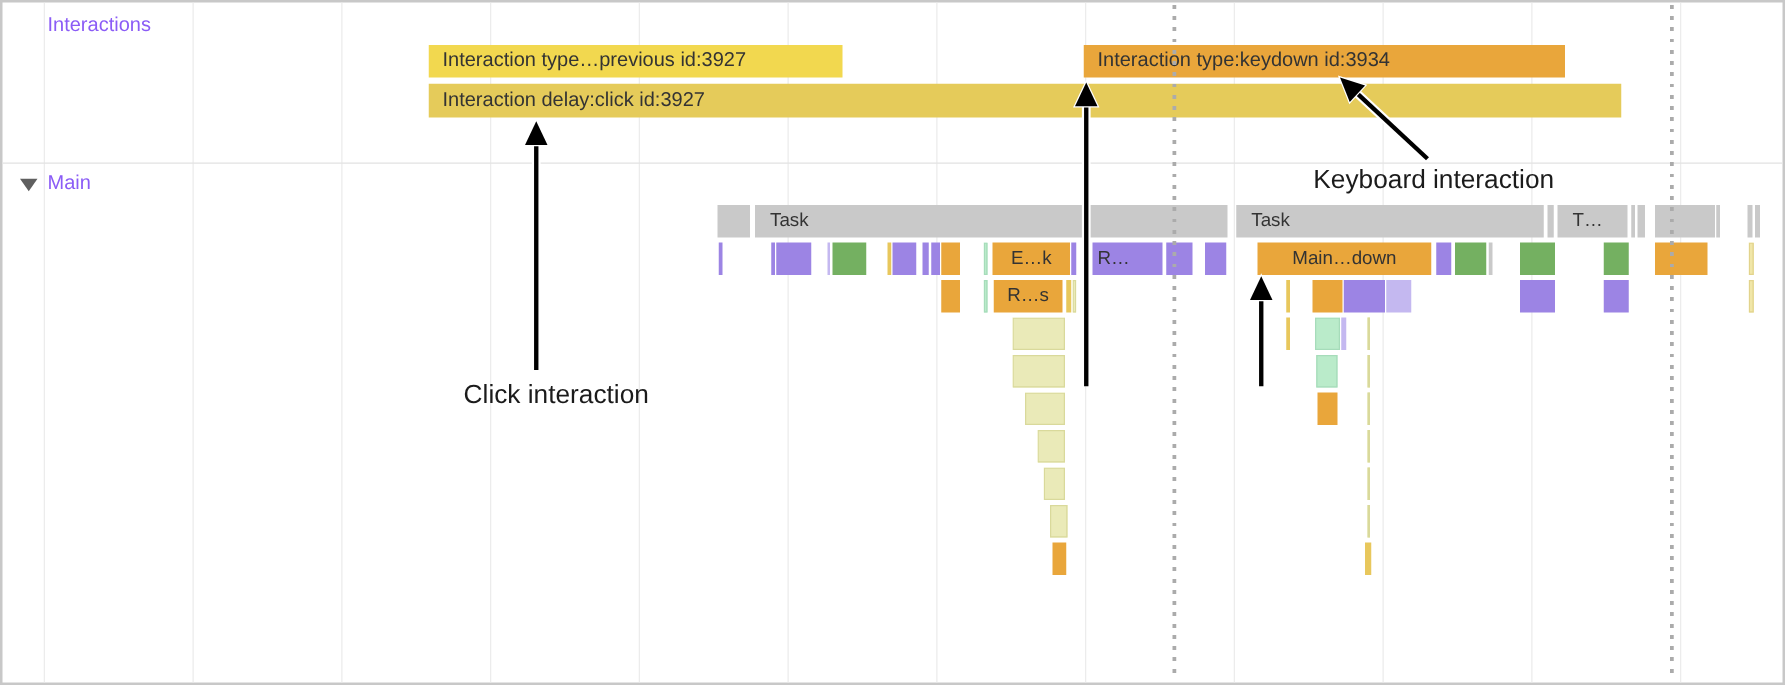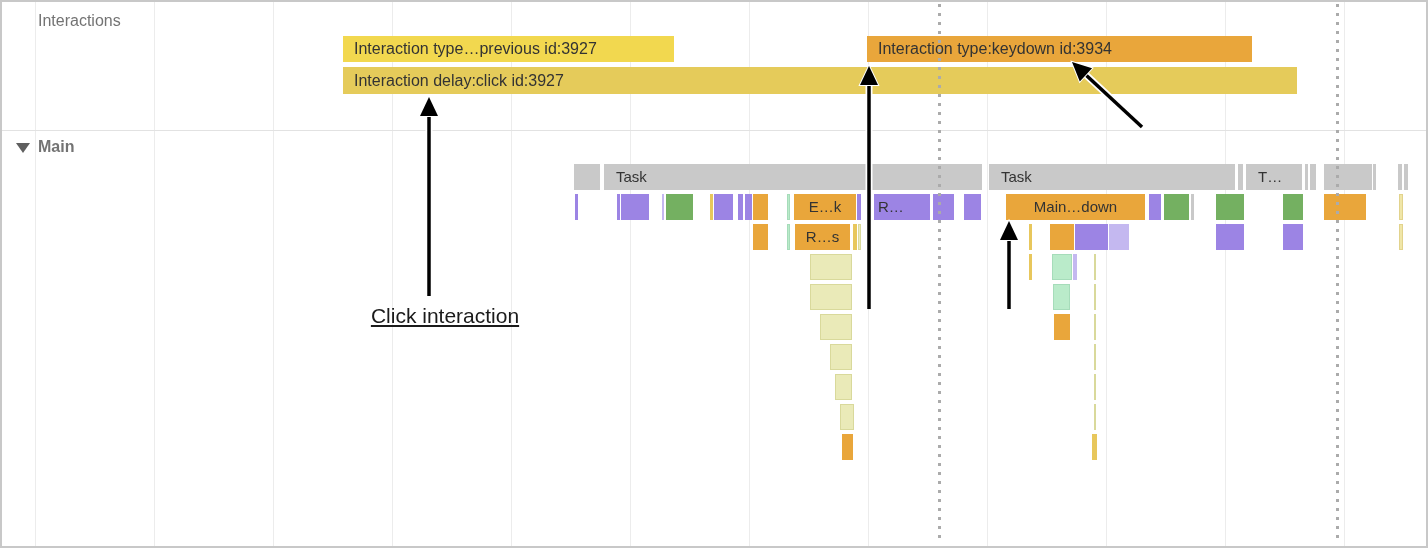--- a/index.html
+++ b/index.html
@@ -7,44 +7,44 @@
     position:relative;width:1428px;height:548px;background:#ffffff;
     border:2px solid #c8c8c8;box-sizing:border-box;overflow:hidden;
     font-family:"Liberation Sans",sans-serif;
   }
   .gridline{position:absolute;top:0;bottom:0;width:1px;background:#ececec;z-index:0;}
   .separator{position:absolute;left:0;right:0;top:128px;height:1px;background:#e2e2e2;z-index:0;}
   .guide{
     position:absolute;top:2px;bottom:2px;width:3px;z-index:5;
     background:repeating-linear-gradient(to bottom,#ababab 0 3px,transparent 3px 9px);
   }
-  .track-label{position:absolute;color:#737373;font-size:16px;z-index:1;}
+  .track-label{position:absolute;color:#8b5cf6;font-size:16px;z-index:1;}
   #label-interactions{left:36px;top:10px;}
-  #label-main{left:36px;top:136px;font-weight:bold;}
+  #label-main{left:36px;top:136px;}
   .disclosure{
     position:absolute;left:14px;top:141px;width:0;height:0;z-index:1;
     border-left:7px solid transparent;border-right:7px solid transparent;
     border-top:10px solid #5f5f5f;cursor:pointer;
   }
   .ibar{
     position:absolute;color:#333;font-size:16px;line-height:26px;padding-left:11px;
     white-space:nowrap;overflow:hidden;z-index:2;box-sizing:border-box;cursor:pointer;
   }
   .fbar{
     position:absolute;z-index:2;font-size:15px;line-height:26px;color:#333;
     white-space:nowrap;overflow:hidden;box-sizing:border-box;cursor:pointer;
   }
   .fbar.center{text-align:center;}
   .fbar.left{padding-left:12px;}
   .fbar.tight{padding-left:4px;}
   .annotation{
     position:absolute;z-index:7;color:#1b1b1b;font-size:21px;line-height:28px;
     text-align:center;transform:translateX(-50%);white-space:pre-line;
   }
-  #anno-click{left:443px;top:300px;text-decoration:underline;}
+  #anno-click{left:443px;top:300px;}
   #anno-input-delay{left:937px;top:312px;}
   #anno-keyboard{left:1145px;top:128px;}
   svg.arrows{position:absolute;left:0;top:0;z-index:6;pointer-events:none;}
 </style>
 </head>
 <body>
 
 <div class="canvas">
   <div id="gridlines">
       <div class="gridline" style="left: 33px;"></div>
@@ -154,13 +154,14 @@
       <polygon points="867,64 876,83 858,83" fill="#000000" stroke="#ffffff" stroke-width="2" paint-order="stroke"></polygon>
       <line x1="1007" y1="307" x2="1007" y2="238" stroke="#ffffff" stroke-width="7"></line>
       <line x1="1007" y1="307" x2="1007" y2="238" stroke="#000000" stroke-width="3.5"></line>
       <polygon points="1007,219 1016,238 998,238" fill="#000000" stroke="#ffffff" stroke-width="2" paint-order="stroke"></polygon>
       <line x1="1140" y1="125" x2="1083.9230763408996" y2="72.92857088797828" stroke="#ffffff" stroke-width="7"></line>
       <line x1="1140" y1="125" x2="1083.9230763408996" y2="72.92857088797828" stroke="#000000" stroke-width="3.5"></line>
       <polygon points="1070,60 1090.047136235205,66.33342946334159 1077.7990164465941,79.52371231261498" fill="#000000" stroke="#ffffff" stroke-width="2" paint-order="stroke"></polygon>
     </svg>
 
   <div class="annotation" id="anno-click">Click interaction</div>
+  <div class="annotation" id="anno-keyboard">Keyboard interaction</div>
 </div>
 
 </body></html>

